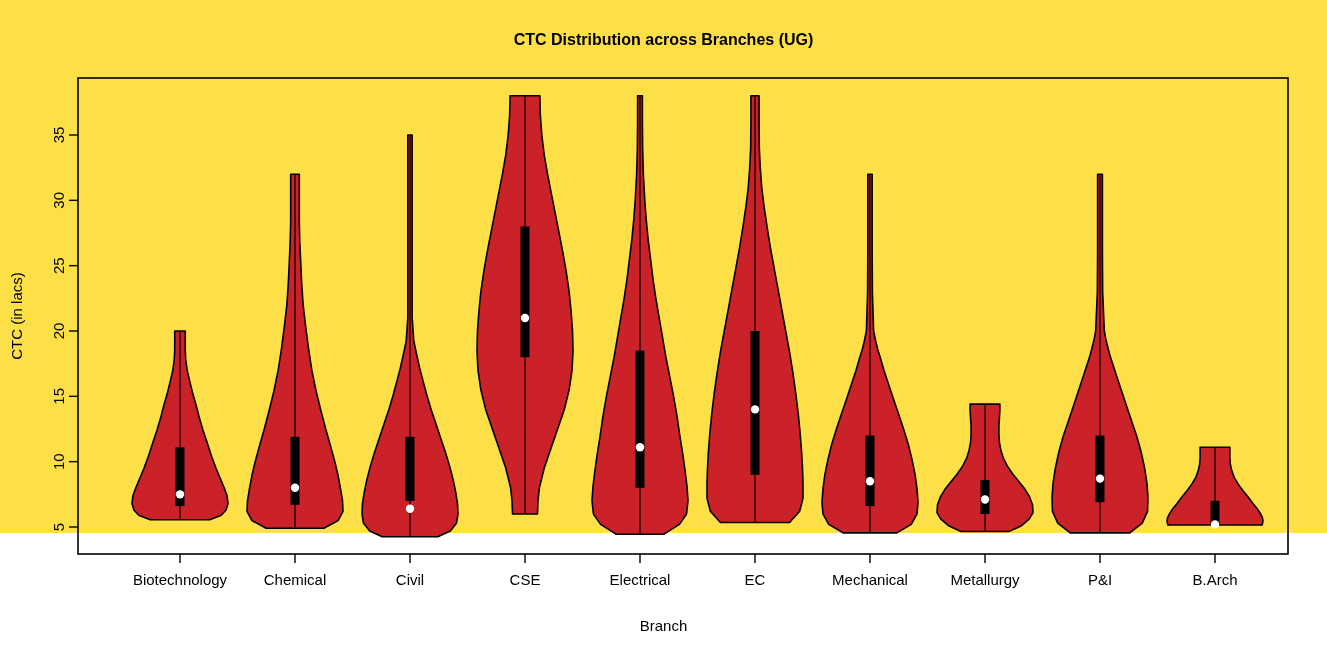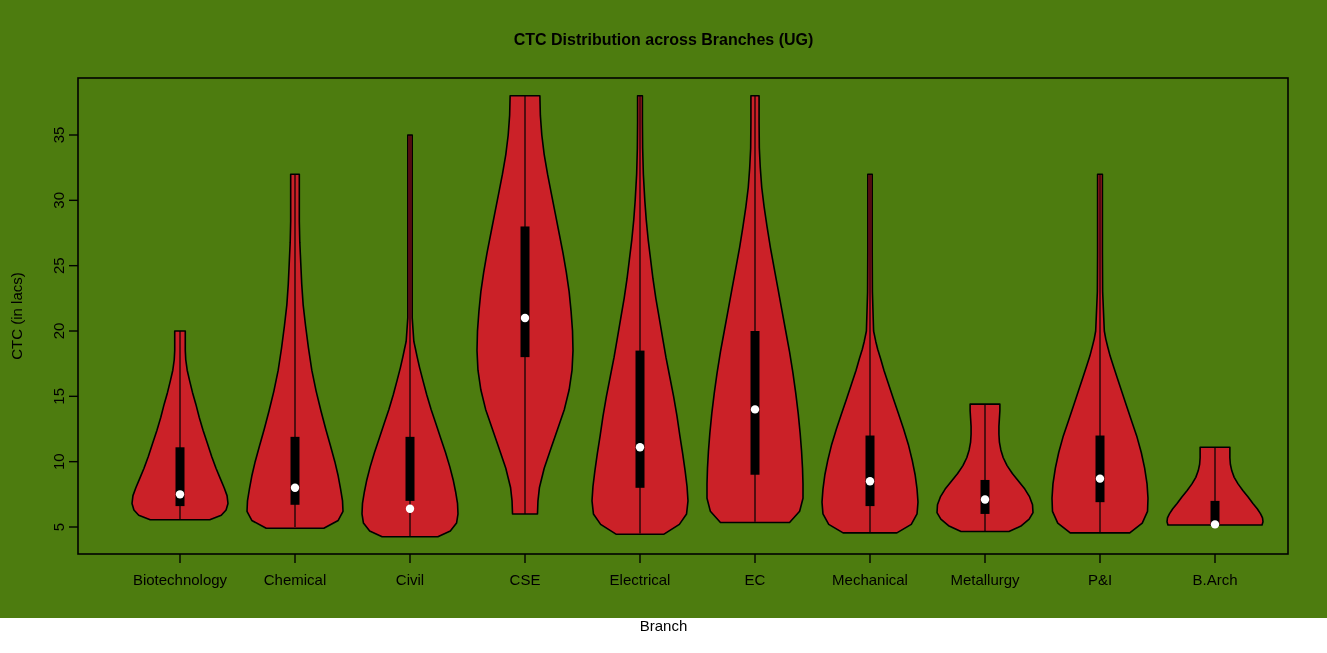--- a/index.html
+++ b/index.html
@@ -9,22 +9,22 @@
   }
   body {
     width: 1327px;
     height: 653px;
     font-family: "Liberation Sans", sans-serif;
     overflow: hidden;
   }
   #plot-root {
     position: relative;
     width: 1327px;
-    height: 618px;
-    background: #4d7c0f;
+    height: 533px;
+    background: #fde047;
   }
   svg#violin-svg {
     display: block;
     width: 1327px;
     height: 653px;
   }
   .plot-title {
     font-family: "Liberation Sans", sans-serif;
     font-size: 16px;
     font-weight: bold;

